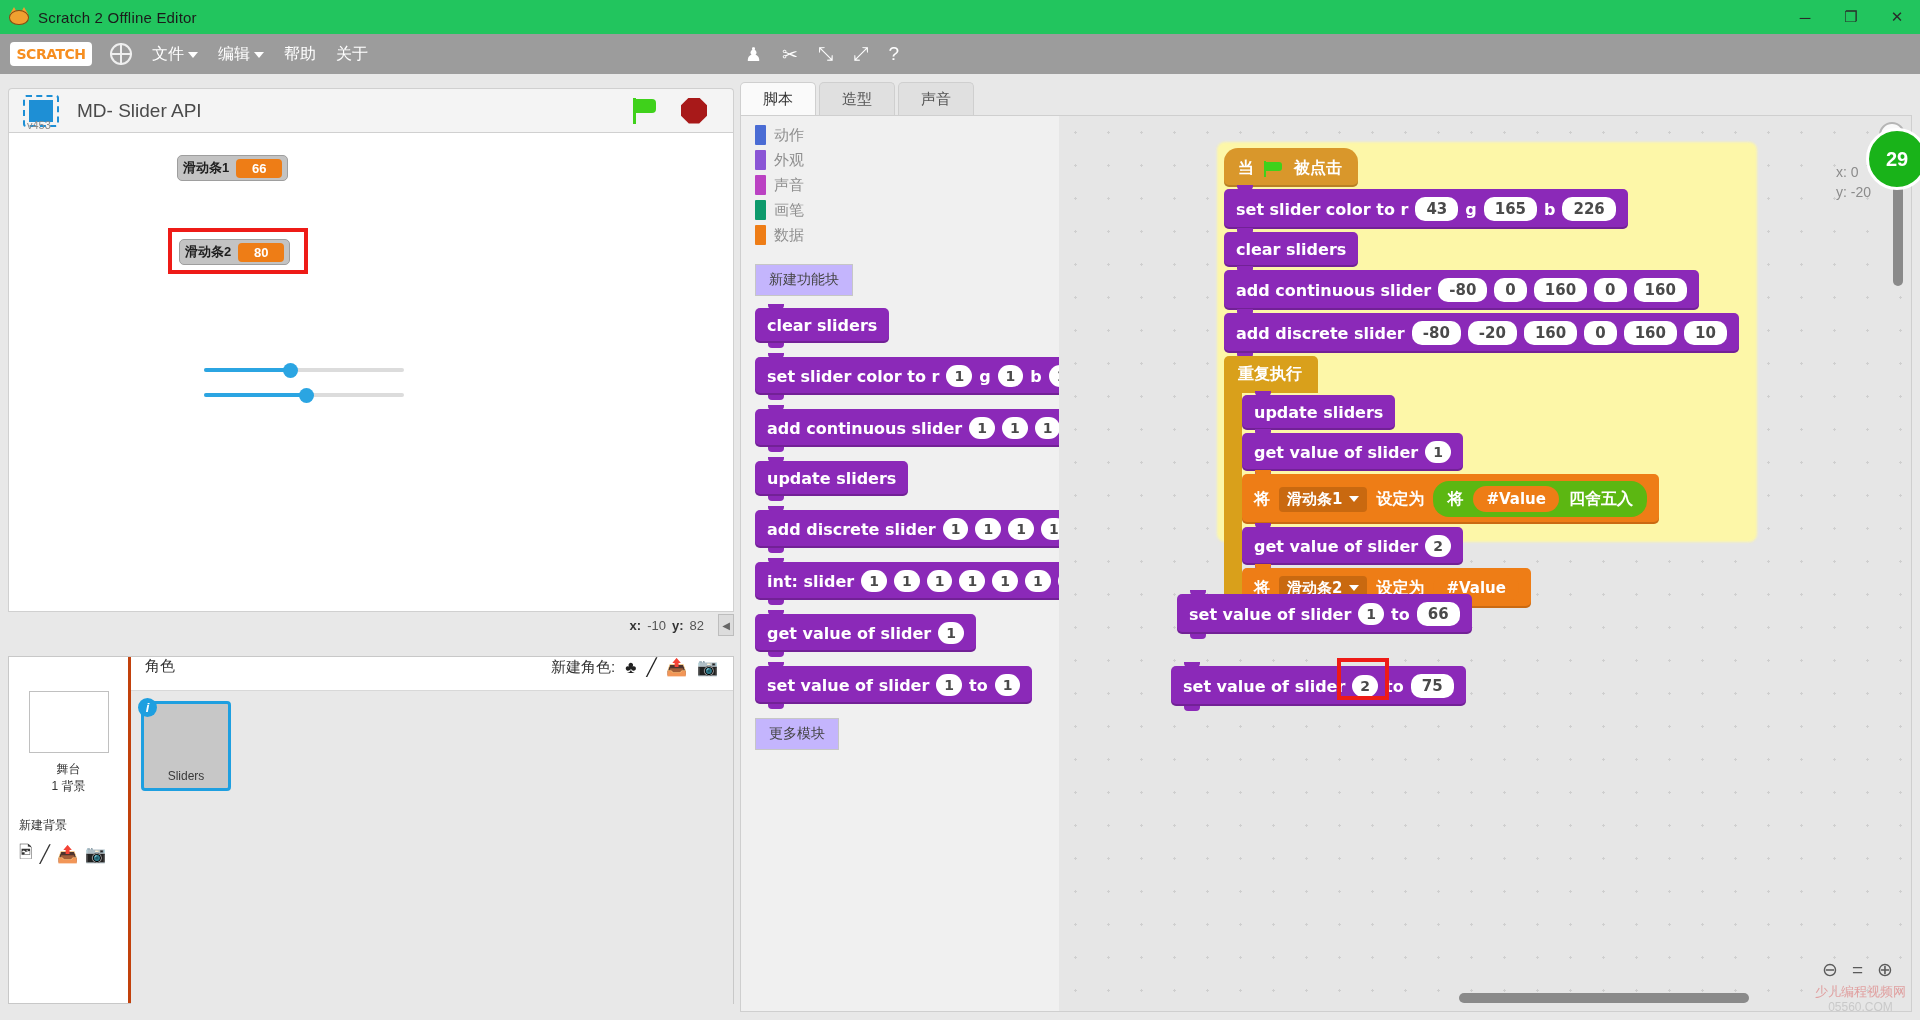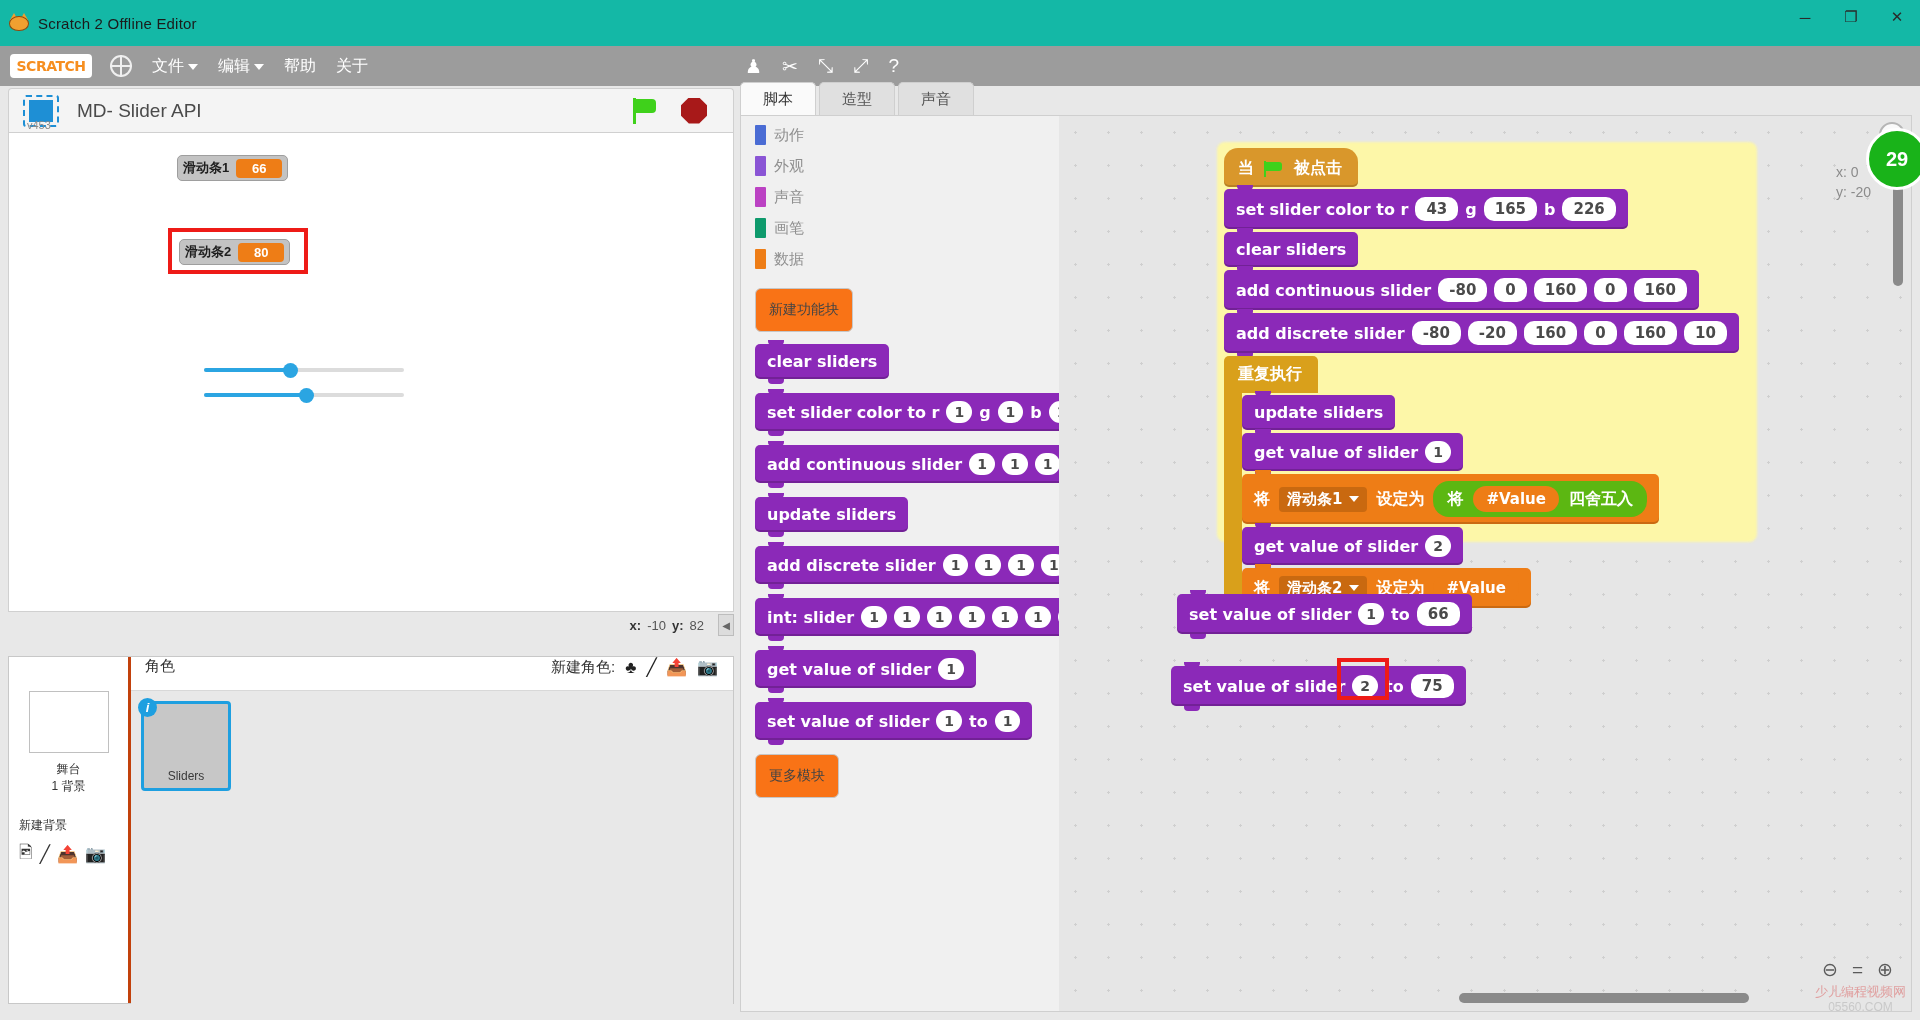--- a/index.html
+++ b/index.html
@@ -5,21 +5,21 @@
   * { box-sizing: border-box; margin: 0; padding: 0; }
   html, body {
     width: 1920px; height: 1020px;
     font-family: "Liberation Sans", sans-serif;
     overflow: hidden;
     background: #e8e8e8;
   }
 
   
   #titlebar {
-    height: 46px; background: #14b8a6;
+    height: 34px; background: #22c55e;
     display: flex; align-items: center;
     position: relative;
   }
   #title-cat {
     width: 22px; height: 22px; margin-left: 8px; margin-right: 8px;
     position: relative; flex: none;
   }
   #title-cat .head {
     position: absolute; left: 1px; top: 4px; width: 20px; height: 15px;
     background: #f0a030; border-radius: 50% 50% 48% 48%;
@@ -207,30 +207,30 @@
   }
   .tab.active { background: #fafafa; color: #333; }
   #editor-body {
     position: absolute; top: 33px; left: 0; right: 0; bottom: 0;
     background: #fafafa; border: 1px solid #cfcfcf;
   }
 
   
   #palette { position: absolute; left: 0; top: 0; width: 318px; bottom: 0; background: #f0f0f0; }
   #categories { display: flex; padding: 8px 6px 4px 14px; gap: 20px; }
-  .cat-col { display: flex; flex-direction: column; gap: 9px; }
+  .cat-col { display: flex; flex-direction: column; gap: 3px; }
   .cat {
     display: flex; align-items: center; gap: 8px; font-size: 15px;
     color: #8f8f8f; padding: 1px 8px 1px 0; border-radius: 3px;
   }
   .cat .swatch { width: 11px; height: 20px; border-radius: 1px; }
   .cat.selected { background: #8b29b8; color: #fff; font-weight: bold; padding-left: 4px; }
   #make-block-btn, #add-ext-btn {
-    margin-left: 14px; background: #f97316; border: 1px solid #c6c6c6;
-    border-radius: 6px; padding: 12px 13px; font-size: 14px; color: #444;
+    margin-left: 14px; background: #c4b5fd; border: 1px solid #c6c6c6;
+    border-radius: 0; padding: 6px 13px; font-size: 14px; color: #444;
     display: inline-block;
   }
   #palette-blocks { position: relative; margin-top: 12px; }
   
   .blk {
     position: relative; background: #8b29b8; color: #fff;
     font-size: 16px; font-weight: bold; border-radius: 5px;
     padding: 8px 12px; display: inline-flex; align-items: center; gap: 7px;
     font-family: "DejaVu Sans", sans-serif;
     box-shadow: inset 0 -2px 0 rgba(0,0,0,.18);

